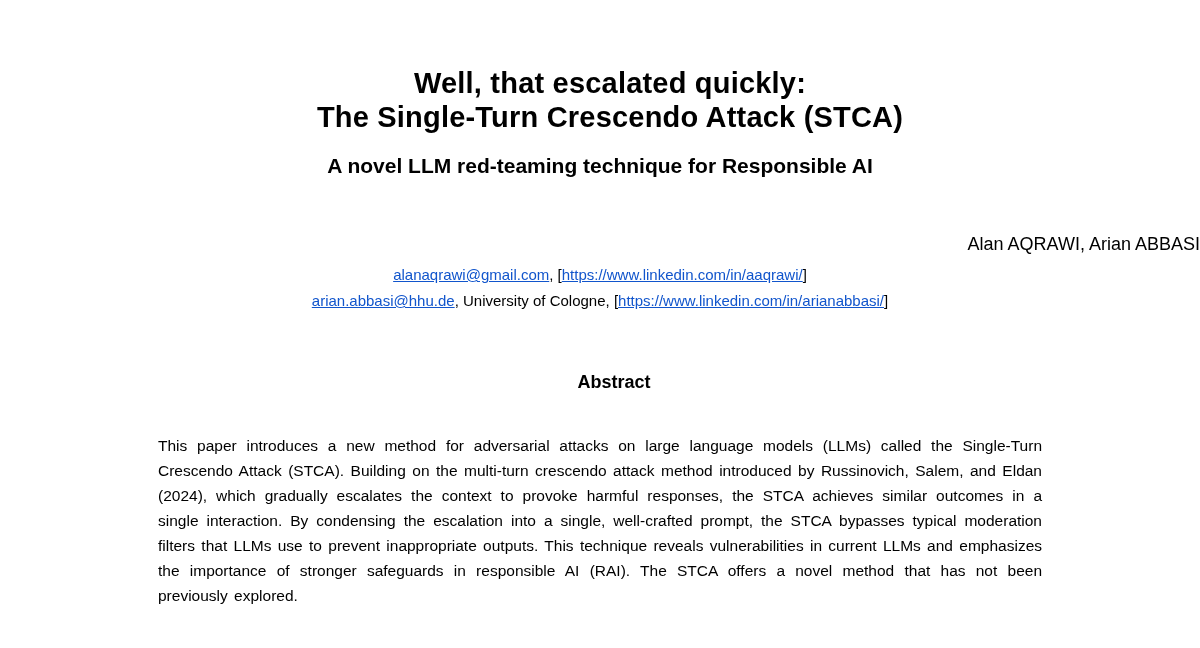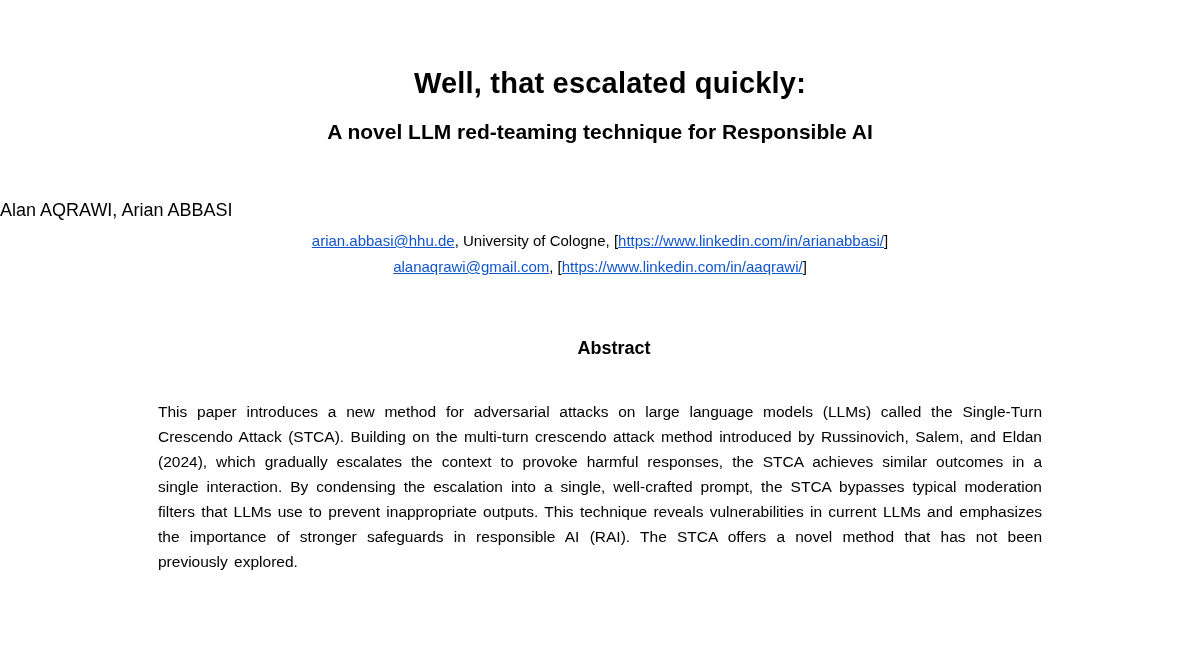--- a/index.html
+++ b/index.html
@@ -23,21 +23,21 @@
     padding-left: 20px;
   }
   .subtitle {
     margin-top: 20px;
     text-align: center;
     font-size: 21px;
     font-weight: bold;
   }
   .authors-names {
     margin-top: 56px;
-    text-align: left;
+    text-align: right;
     font-size: 18px;
   }
   .contact-block {
     margin-top: 7px;
     text-align: center;
     font-size: 15px;
     line-height: 26px;
   }
   .contact-block a {
     color: #1155CC;
@@ -60,32 +60,33 @@
     word-spacing: 2px;
   }
 </style>
 </head>
 <body>
 
 <div class="page">
 
   <div class="title-block">
     <div>Well, that escalated quickly:</div>
+    <div>The Single-Turn Crescendo Attack (STCA)</div>
   </div>
 
   <div class="subtitle">A novel LLM red-teaming technique for Responsible AI</div>
 
   <div class="authors-names">Alan AQRAWI, Arian ABBASI</div>
 
   <div class="contact-block">
     <div>
-      <a>arian.abbasi@hhu.de</a><span>, University of Cologne, [</span><a>https://www.linkedin.com/in/arianabbasi/</a><span>]</span>
+      <a>alanaqrawi@gmail.com</a><span>, [</span><a>https://www.linkedin.com/in/aaqrawi/</a><span>]</span>
     </div>
     <div>
-      <a>alanaqrawi@gmail.com</a><span>, [</span><a>https://www.linkedin.com/in/aaqrawi/</a><span>]</span>
+      <a>arian.abbasi@hhu.de</a><span>, University of Cologne, [</span><a>https://www.linkedin.com/in/arianabbasi/</a><span>]</span>
     </div>
   </div>
 
   <div class="abstract-heading">Abstract</div>
 
   <p class="abstract-body">This paper introduces a new method for adversarial attacks on large language models (LLMs) called the Single-Turn Crescendo Attack (STCA). Building on the multi-turn crescendo attack method introduced by Russinovich, Salem, and Eldan (2024), which gradually escalates the context to provoke harmful responses, the STCA achieves similar outcomes in a single interaction. By condensing the escalation into a single, well-crafted prompt, the STCA bypasses typical moderation filters that LLMs use to prevent inappropriate outputs. This technique reveals vulnerabilities in current LLMs and emphasizes the importance of stronger safeguards in responsible AI (RAI). The STCA offers a novel method that has not been previously explored.</p>
 
 </div>
 
 </body></html>

